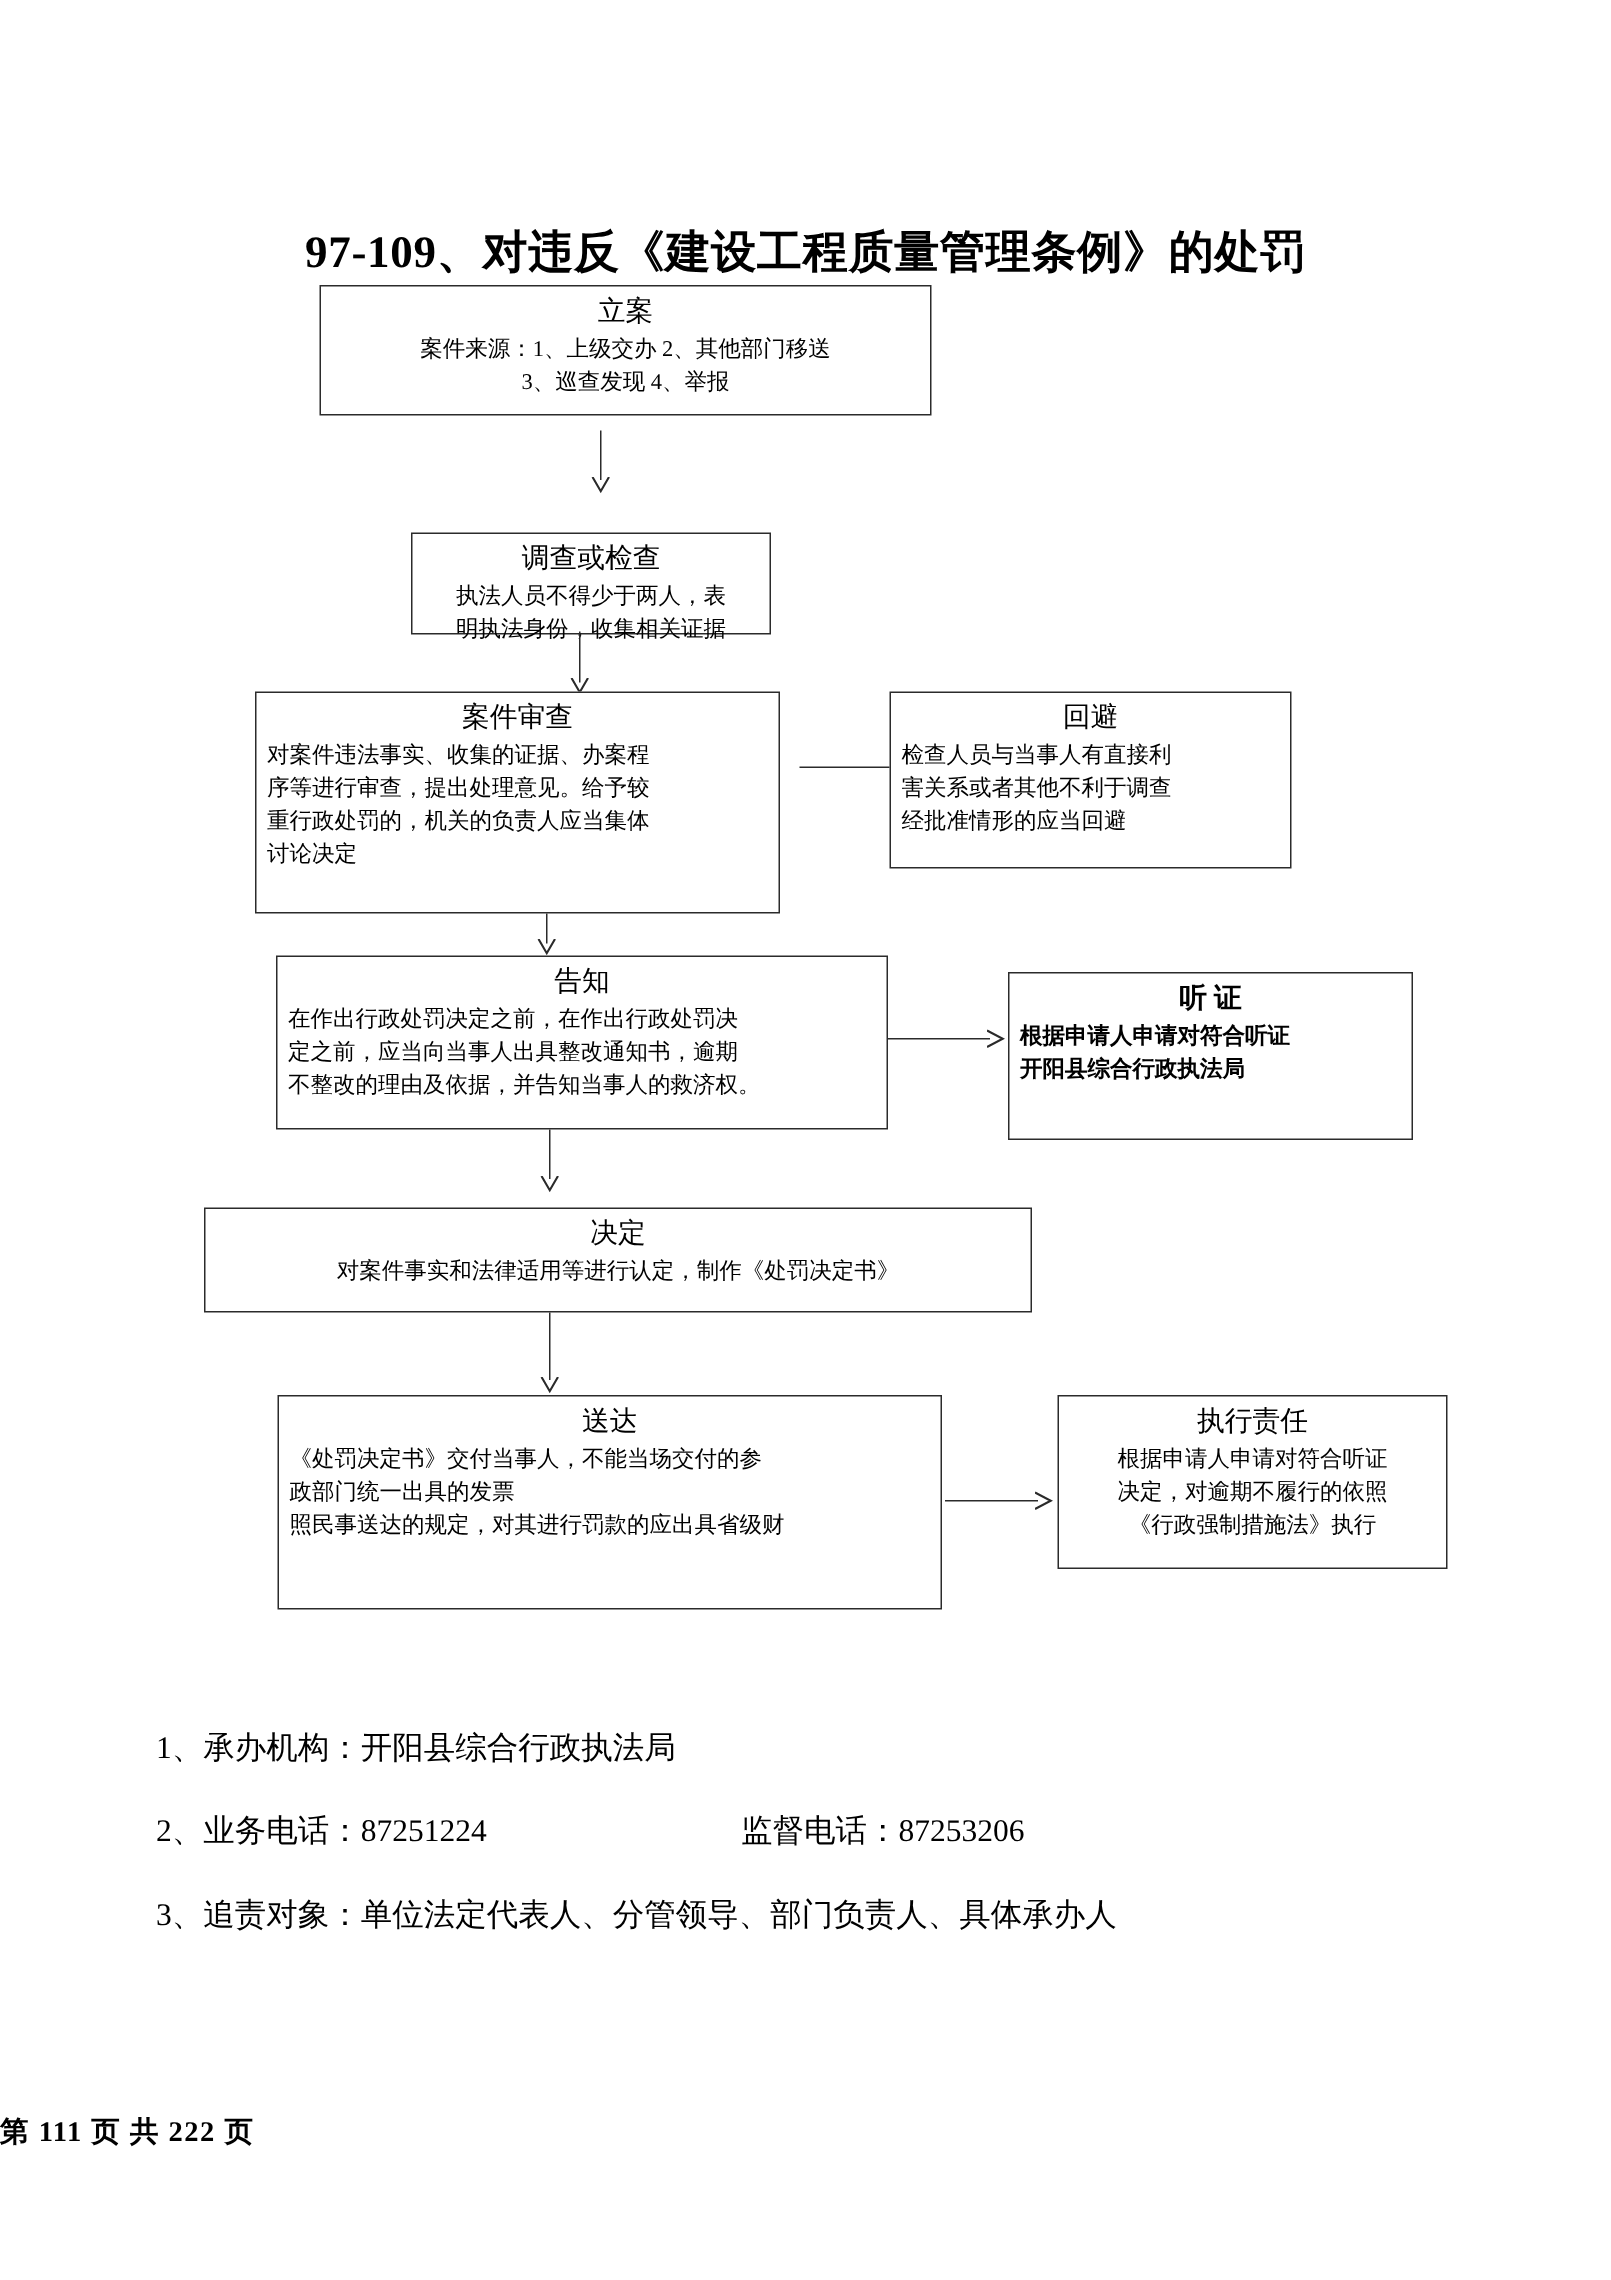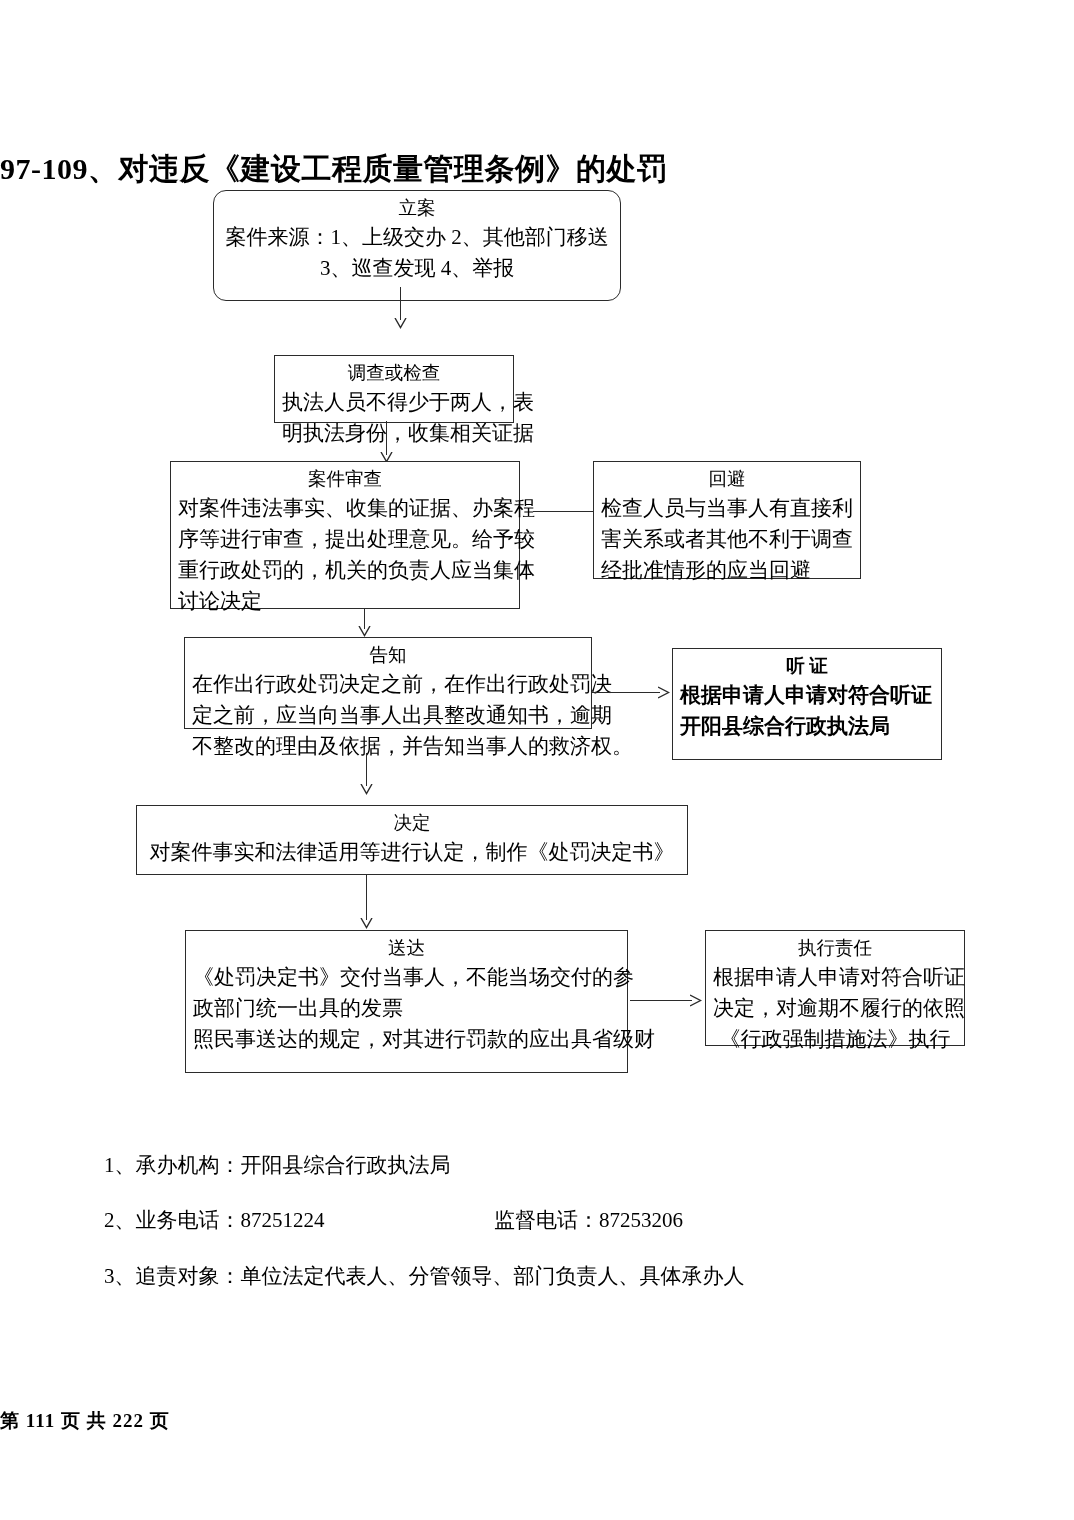--- a/index.html
+++ b/index.html
@@ -18,21 +18,21 @@
     overflow: hidden;
     background: #ffffff;
   }
 
   
   #doc-title {
     position: absolute;
     left: 0;
     top: 131px;
     width: 1074px;
-    text-align: left;
+    text-align: center;
     font-size: 30px;
     font-weight: bold;
     letter-spacing: 0.5px;
     line-height: 1.2;
     white-space: nowrap;
   }
 
   
   .node {
     position: absolute;
@@ -41,21 +41,21 @@
     background: #ffffff;
     padding: 4px 7px 5px 7px;
   }
   .node .node-title {
     text-align: center;
     font-size: 18.5px;
     line-height: 1.45;
     white-space: nowrap;
   }
   .node .node-body {
-    font-size: 21px;
+    font-size: 15px;
     line-height: 1.48;
     text-align: left;
   }
   .node .node-body.center {
     text-align: center;
   }
   .node .node-body .ln {
     display: block;
     white-space: nowrap;
   }
@@ -107,21 +107,21 @@
     white-space: nowrap;
   }
 </style>
 </head>
 <body>
 
 <div id="page">
 
   <h1 id="doc-title">97-109、对违反《建设工程质量管理条例》的处罚</h1>
 
-  <div class="node" style="left:213px; top:190px; width:408px; height:111px;border-radius:13px;">
+  <div class="node" style="left:213px; top:190px; width:408px; height:87px;">
     <div class="node-title">立案</div>
     <div class="node-body center">
       <span class="ln">案件来源：1、上级交办    2、其他部门移送</span>
       <span class="ln">3、巡查发现    4、举报</span>
     </div>
   </div>
 
   <div class="vline" style="left:400px; top:287px; height:33px;"></div>
   <div class="arrow-down" style="left:394px; top:318px;">
     <svg width="13" height="11" viewBox="0 0 13 11">
@@ -170,21 +170,21 @@
     </div>
   </div>
 
   <div class="vline" style="left:364px; top:609px; height:20px;"></div>
   <div class="arrow-down" style="left:358px; top:626px;">
     <svg width="13" height="11" viewBox="0 0 13 11">
         <path d="M1,0 L6.5,9.5 L12,0" fill="none" stroke="#2b2b2b" stroke-width="1.4"></path>
       </svg>
   </div>
 
-  <div class="node" style="left:184px; top:637px; width:408px; height:92px;">
+  <div class="node" style="left:184px; top:637px; width:408px; height:116px;">
     <div class="node-title">告知</div>
     <div class="node-body">
       <span class="ln">在作出行政处罚决定之前，在作出行政处罚决</span>
       <span class="ln">定之前，应当向当事人出具整改通知书，逾期</span>
       <span class="ln">不整改的理由及依据，并告知当事人的救济权。</span>
     </div>
   </div>
 
   <div class="hline" style="left:592px; top:692px; width:68px;"></div>
   <div class="arrow-right" style="left:658px; top:686px;">

